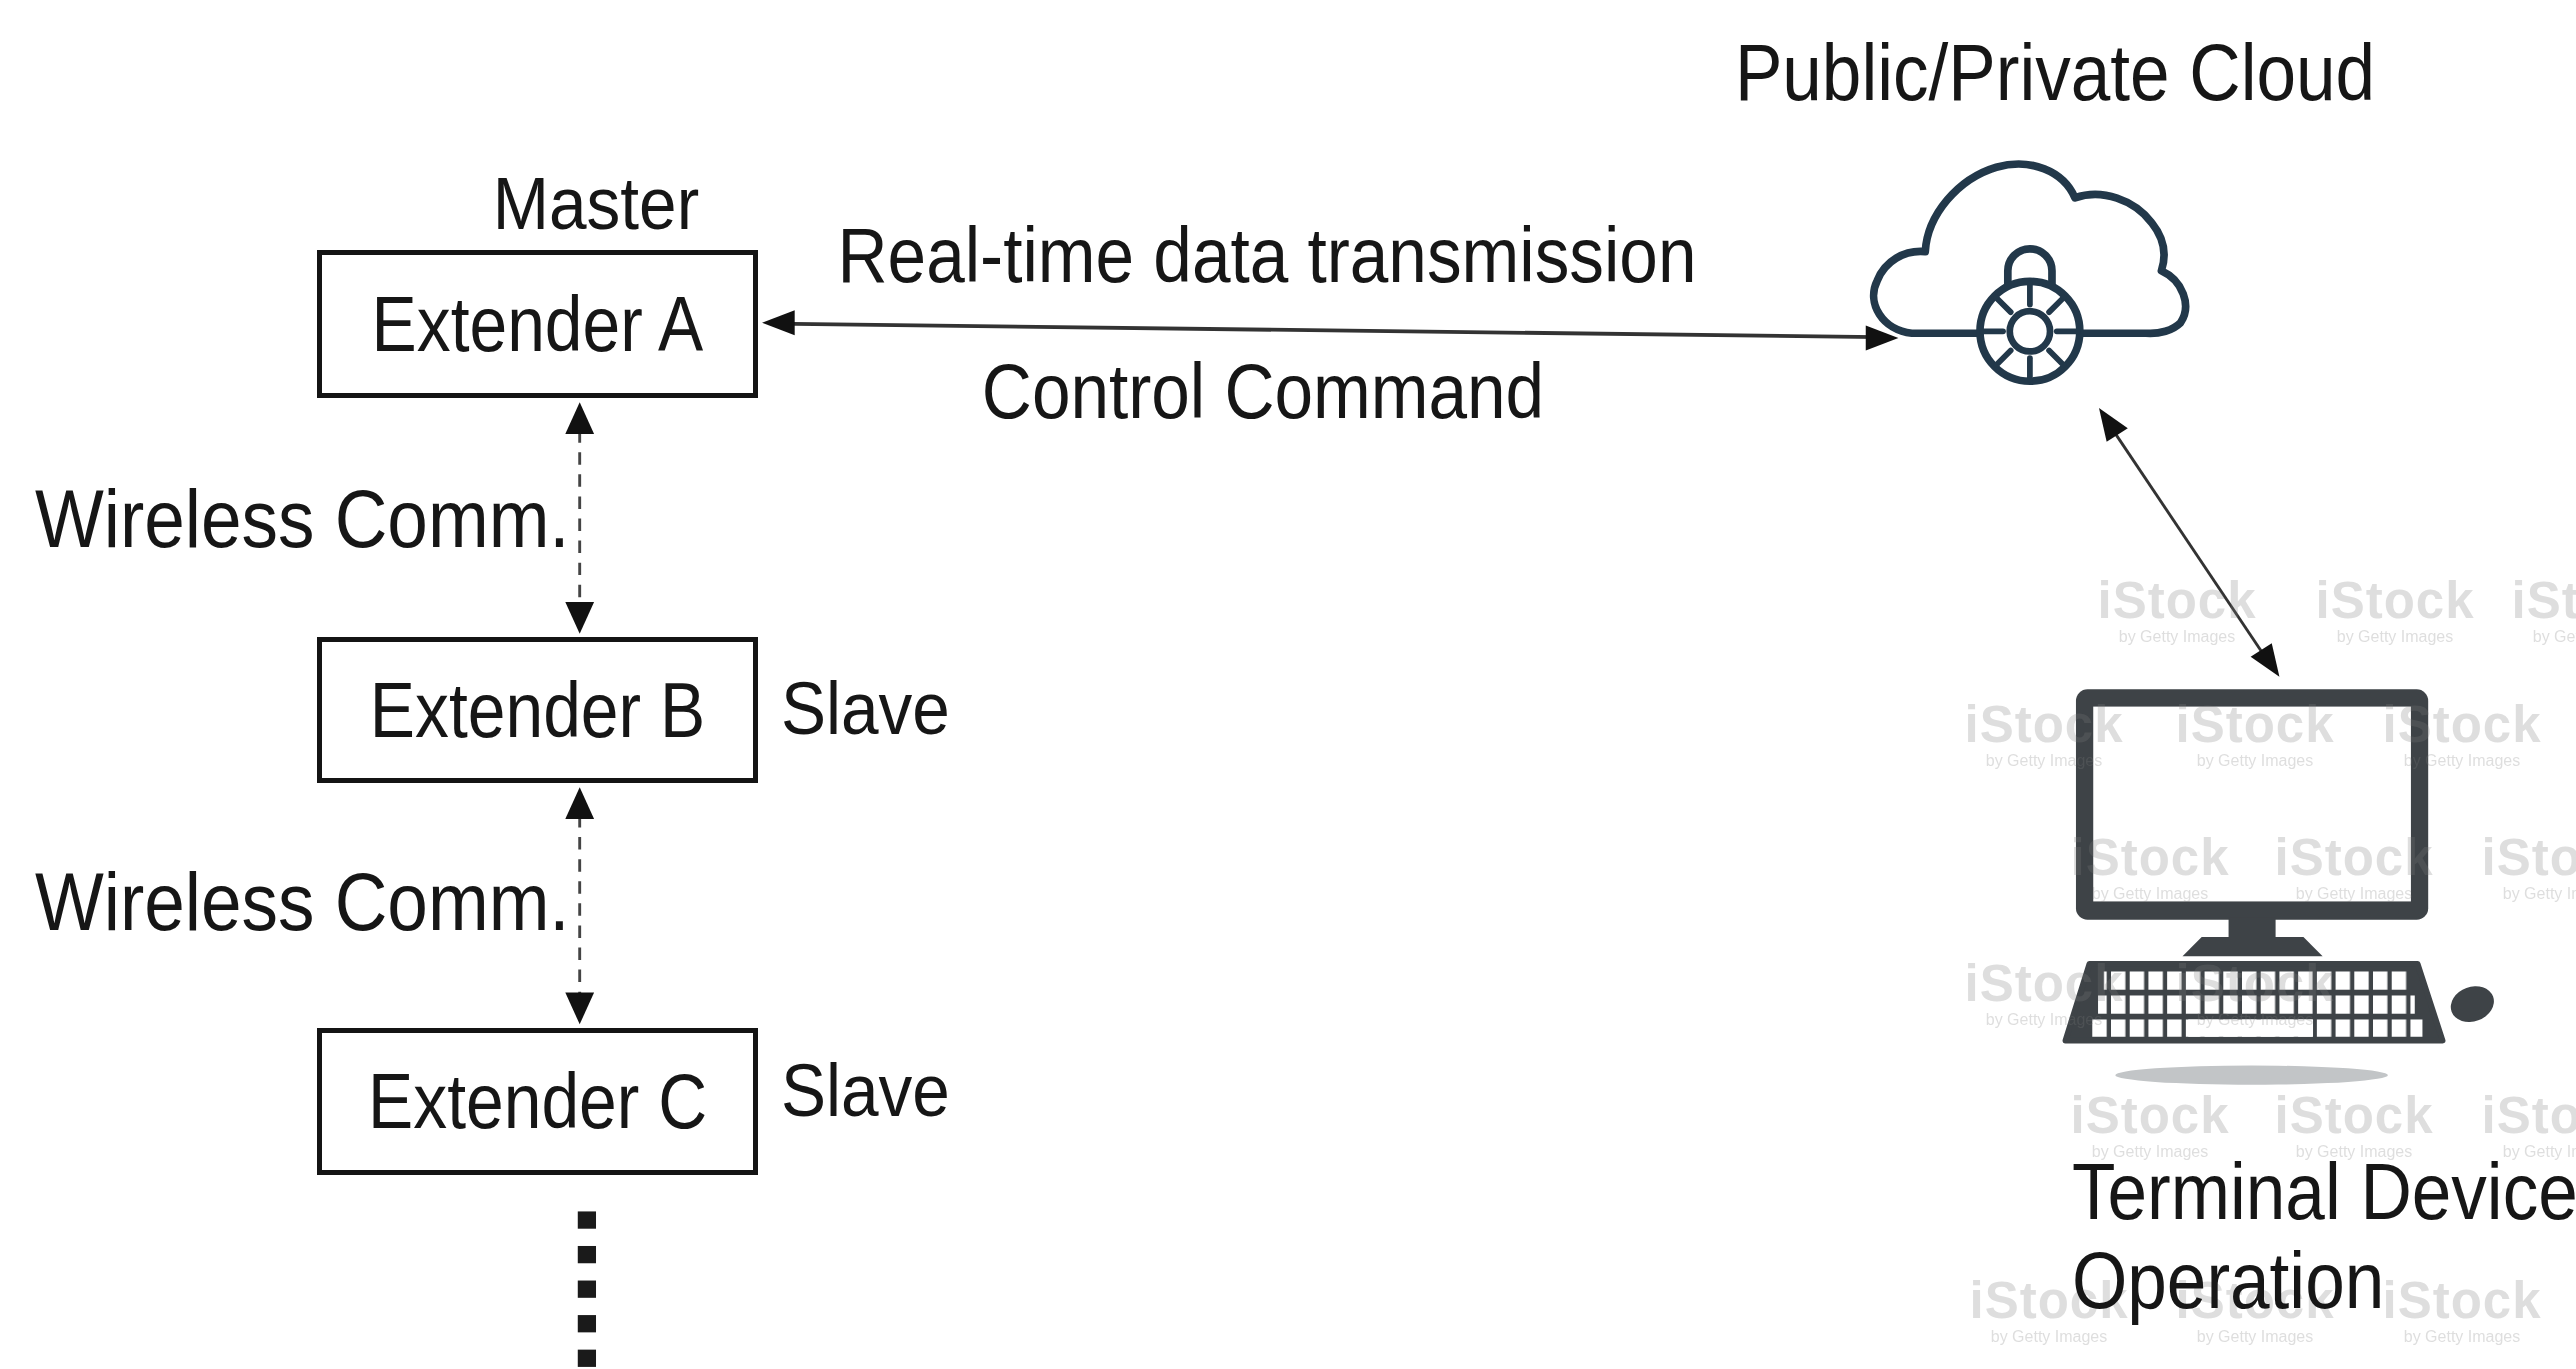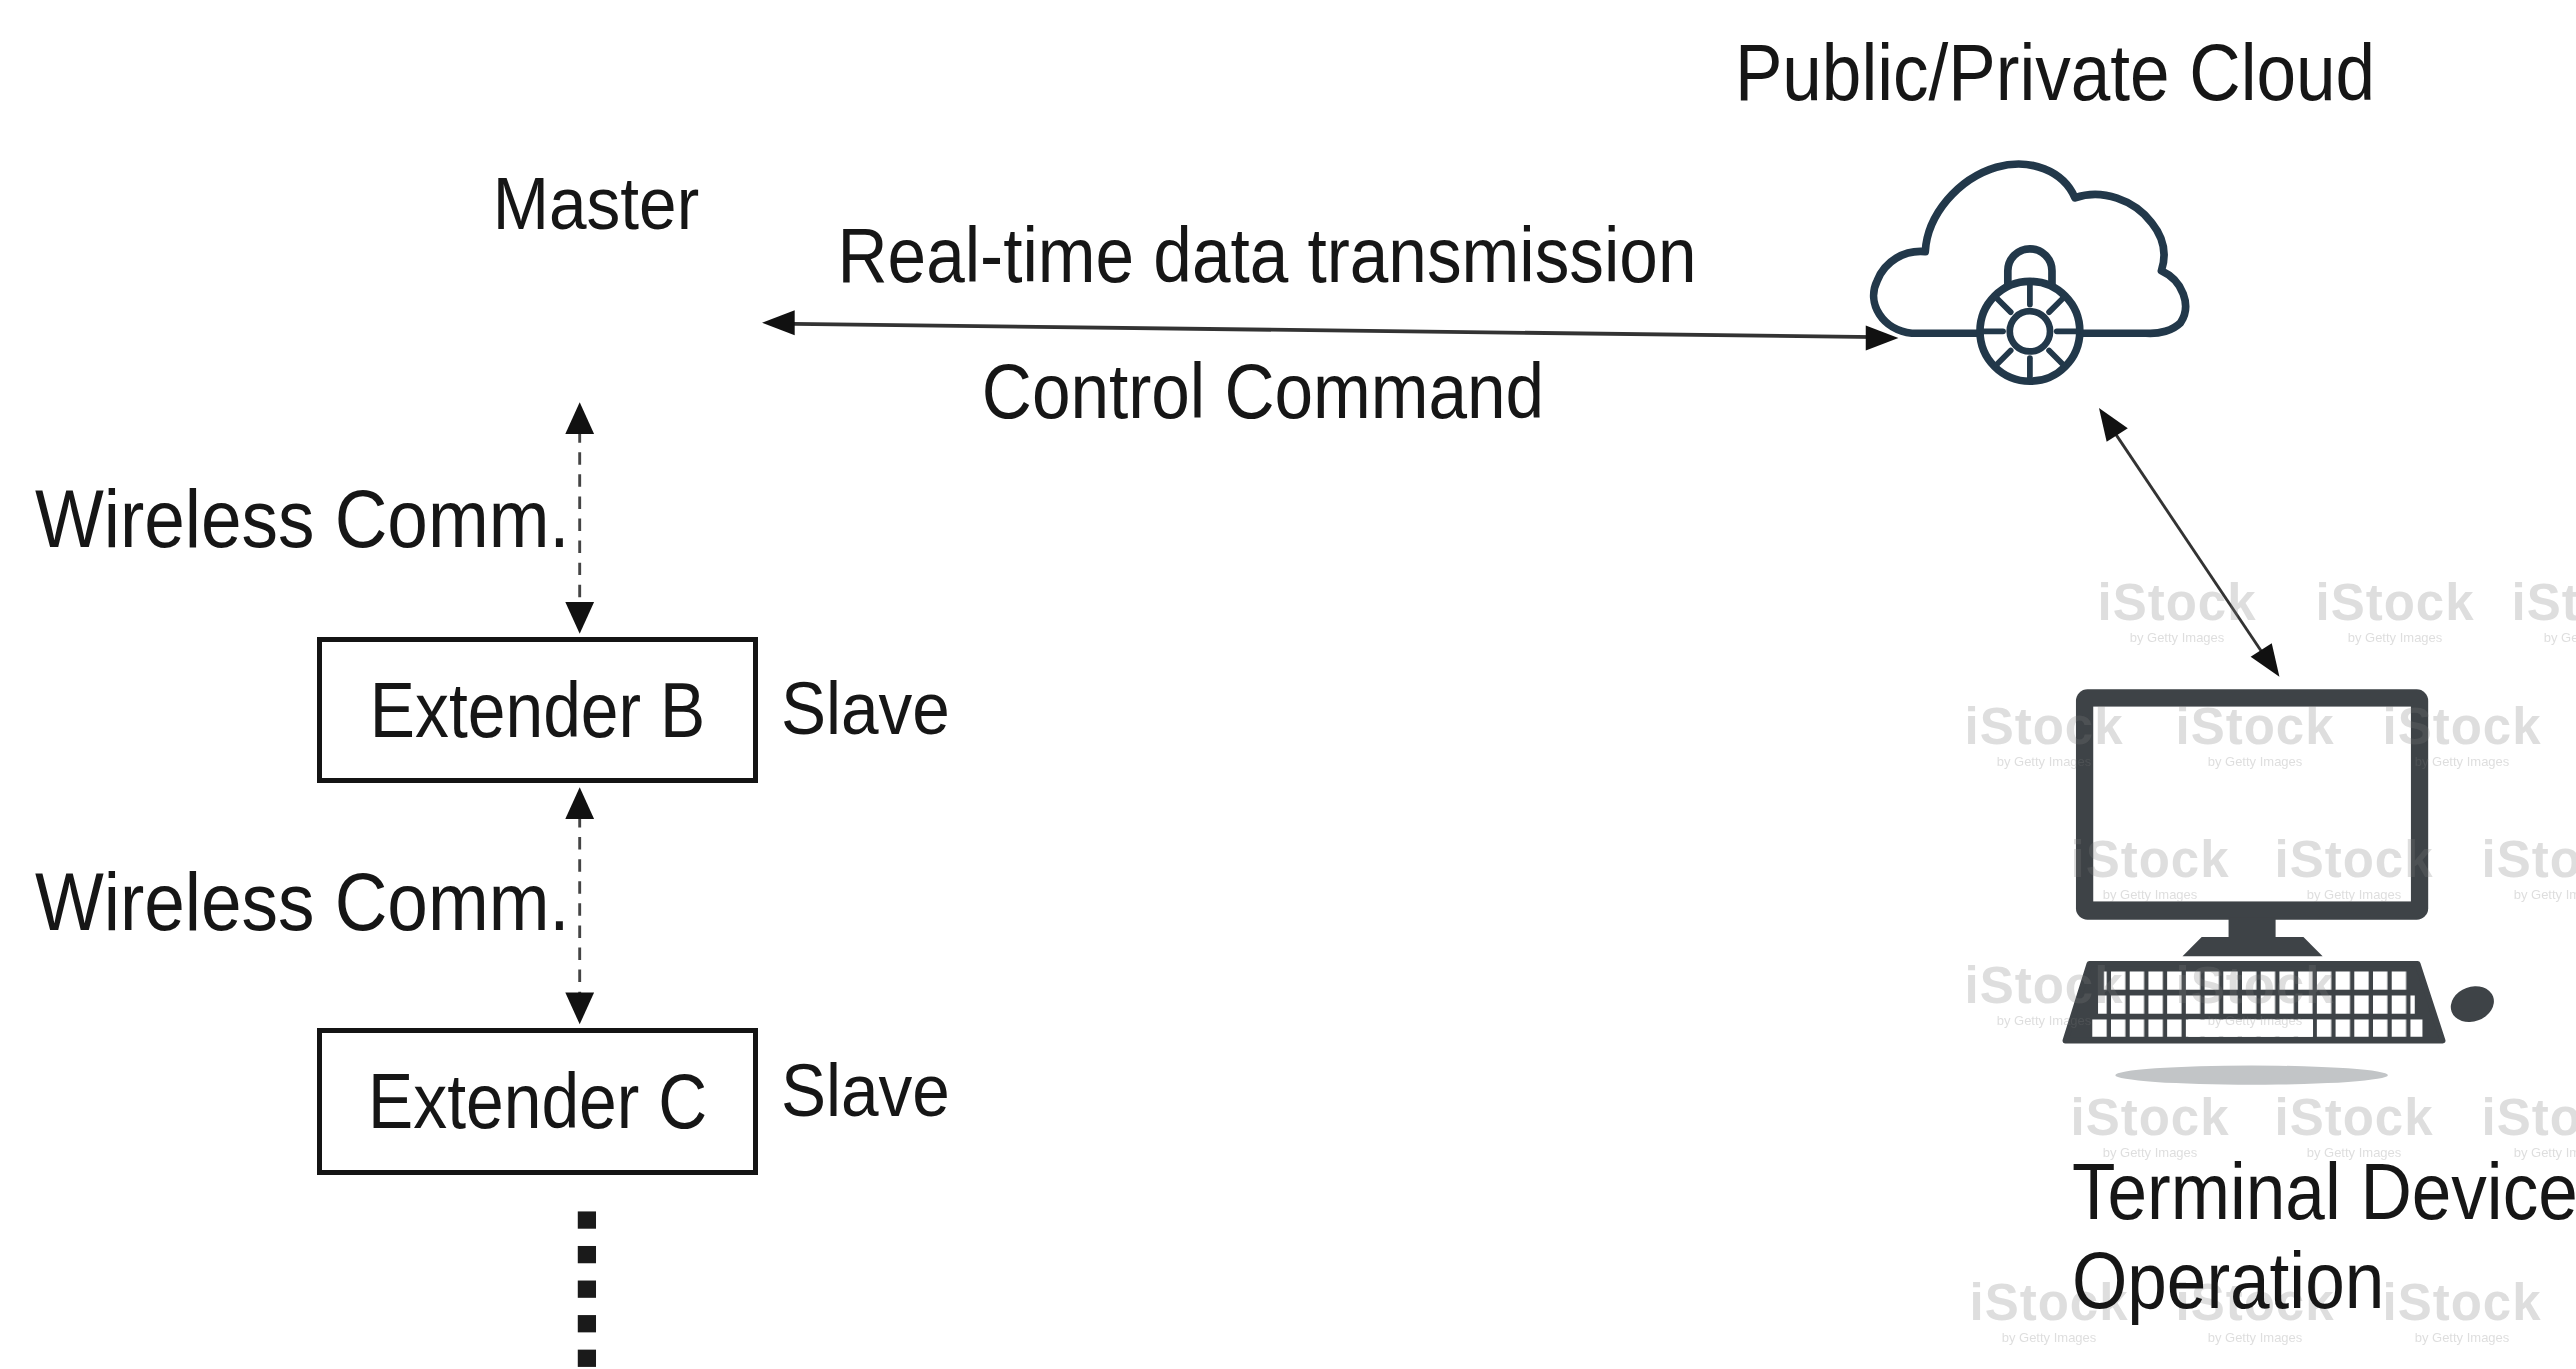--- a/index.html
+++ b/index.html
@@ -39,21 +39,21 @@
     line-height:1;
   }
   .wm-brand{
     display:block;
     font-size:51px;font-weight:700;
     color:rgba(125,125,125,0.25);
     letter-spacing:1px;
   }
   .wm-sub{
     display:block;
-    font-size:13px;
+    font-size:16px;
     margin-top:2.9px;
     color:rgba(125,125,125,0.25);
   }
   svg.art{position:absolute;left:0;top:0;}
 </style>
 </head>
 <body>
 
 <div class="canvas">
 
@@ -200,20 +200,23 @@
     </div>
   <div class="wm" style="left:2255px;top:1310px">
       <span class="wm-brand">iStock</span>
       <span class="wm-sub">by Getty Images</span>
     </div>
   <div class="wm" style="left:2462px;top:1310px">
       <span class="wm-brand">iStock</span>
       <span class="wm-sub">by Getty Images</span>
     </div>
 
+  <div class="node-box" style="top:250px;height:148px;">
+    <span>Extender A</span>
+  </div>
   <div class="node-box" style="top:637px;height:146px;">
     <span>Extender B</span>
   </div>
   <div class="node-box" style="top:1028px;height:147px;">
     <span>Extender C</span>
   </div>
 
   <div class="label anchor-center" style="left:596px;top:166px;font-size:75px;">Master</div>
 
   <div class="label anchor-center" style="left:1267px;top:217px;font-size:77px;">Real-time data transmission</div>

